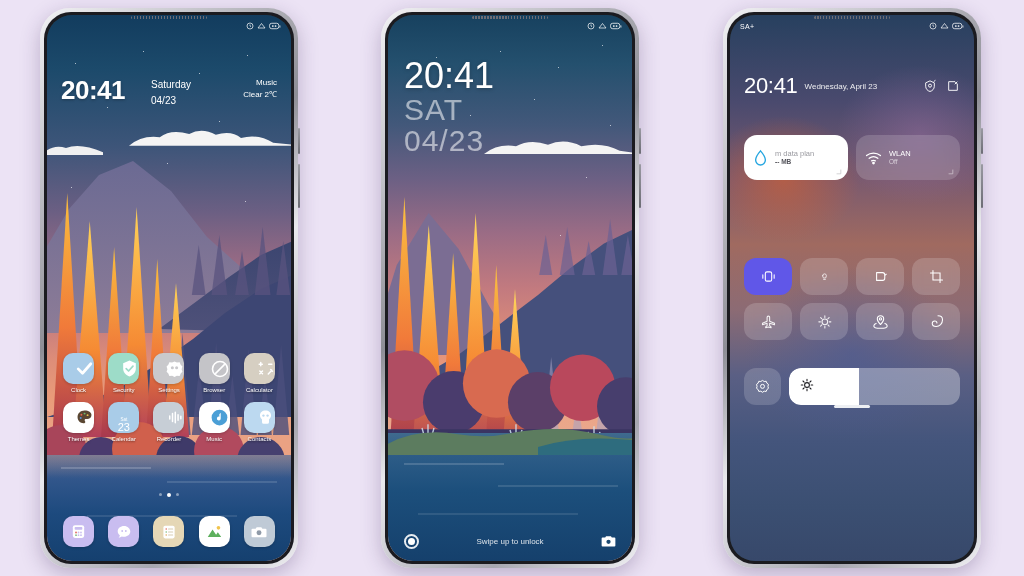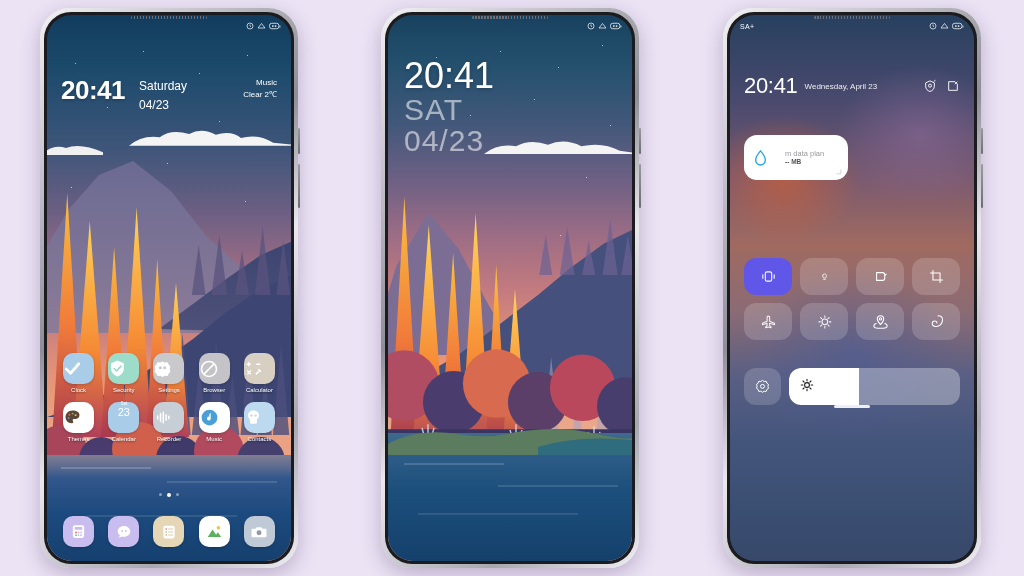--- a/index.html
+++ b/index.html
@@ -66,21 +66,21 @@
 
   
   .lock1 {
     position:absolute; top:62px; left:0; right:0; z-index:25;
     display:flex; align-items:flex-start; padding:0 14px; color:#fff;
   }
   .lock1 .big {
     font-size:26px; font-weight:700; line-height:1; letter-spacing:-.5px;
     text-shadow:0 1px 3px rgba(0,0,0,.28);
   }
-  .lock1 .mid { margin-left:14px; font-size:12px; line-height:1.55; }
+  .lock1 .mid { margin-left:26px; font-size:10px; line-height:1.55; }
   .lock1 .right { margin-left:auto; font-size:8px; line-height:1.55; text-align:right; }
 
   
   .lock2 { position:absolute; top:44px; left:16px; z-index:25; color:#fff; }
   .lock2 .t {
     font-size:36px; line-height:.96; font-weight:300; letter-spacing:0px;
     text-shadow:0 1px 4px rgba(0,0,0,.25);
   }
   .lock2 .d {
     font-size:30px; line-height:1.05; font-weight:300; letter-spacing:1px;
@@ -89,21 +89,21 @@
 
   
   .apps {
     position:absolute; left:0; right:0; top:338px; z-index:25;
     padding:0 9px;
     display:grid; grid-template-columns:repeat(5,1fr); row-gap:9px;
   }
   .app { display:flex; flex-direction:column; align-items:center; }
   .app .ico {
     width:31px; height:31px; border-radius:10px;
-    display:flex; align-items:center; justify-content:flex-start;
+    display:flex; align-items:center; justify-content:flex-end;
     box-shadow:0 1px 3px rgba(0,0,0,.2);
   }
   .app .lbl {
     margin-top:3px; font-size:6px; color:#fff; white-space:nowrap;
     text-shadow:0 1px 2px rgba(0,0,0,.5);
   }
 
   .dots {
     position:absolute; left:0; right:0; top:478px; z-index:25;
     display:flex; gap:5px; justify-content:center;
@@ -153,21 +153,21 @@
   .cc-head .d { font-size:8px; margin-left:7px; color:rgba(255,255,255,.9); }
   .cc-head .acts { margin-left:auto; display:flex; gap:9px; }
 
   .cc-grid {
     position:absolute; top:120px; left:0; right:0; z-index:20;
     padding:0 14px; display:grid; grid-template-columns:1fr 1fr;
     gap:8px;
   }
   .bigtile {
     position:relative; height:45px; border-radius:13px;
-    display:flex; align-items:center; padding:0 9px; gap:17px;
+    display:flex; align-items:center; padding:0 9px; gap:7px;
     background:rgba(255,255,255,.16);
     backdrop-filter:blur(6px);
   }
   .bigtile.active { background:#fff; }
   .bigtile .tl-txt { line-height:1.25; }
   .bigtile .tl-title { font-size:7.5px; color:#fff; }
   .bigtile .tl-sub { font-size:6.5px; color:rgba(255,255,255,.65); }
   .bigtile.active .tl-title { color:#9a9aa0; }
   .bigtile.active .tl-sub { color:#55555c; font-weight:700; }
   .bigtile .corner {
@@ -642,20 +642,30 @@
             </svg>
           </span>
         </div>
 
         <div class="lock2">
           <div class="t">20:41</div>
           <div class="d">SAT</div>
           <div class="d">04/23</div>
         </div>
 
+        <div class="lockbar">
+          <div class="lb-circle">
+              <i></i>
+            </div>
+          <div class="hint">Swipe up to unlock</div>
+          <svg width="15" height="13" viewBox="0 0 24 20" fill="#fff">
+            <path d="M2.5 3.5h4.2l1.4-2h7.8l1.4 2h4.2a1.6 1.6 0 0 1 1.5 1.6v11.3a1.6 1.6 0 0 1-1.5 1.6H2.5A1.6 1.6 0 0 1 1 16.4V5.1a1.6 1.6 0 0 1 1.5-1.6Z"></path>
+            <circle cx="12" cy="10.5" r="3.4" fill="#1d4a72"></circle>
+          </svg>
+        </div>
       </div>
     </div>
   </div>
 
   <div class="phone" style="left:723px; top:8px; width:258px; height:560px;">
     <div class="sidebtn" style="top:120px; height:26px;"></div>
     <div class="sidebtn" style="top:156px; height:44px;"></div>
     <div class="phone-inner">
       <div class="screen">
         <div class="grille"></div>
@@ -706,20 +716,35 @@
               <div class="tl-title">m data plan</div>
               <div class="tl-sub">-- MB</div>
             </div>
             <svg class="corner" viewBox="0 0 10 10" fill="none" stroke="#9a9aa0" stroke-width="1.2">
               <path d="M8 1 V8 H1"></path>
             </svg>
           </div>
 
 
 
+          <div class="bigtile">
+            <svg width="17" height="15" viewBox="0 0 22 18" fill="none" stroke="#fff" stroke-width="1.6" stroke-linecap="round">
+              <path d="M2 6.5 A14 14 0 0 1 20 6.5"></path>
+              <path d="M5.4 10 A9 9 0 0 1 16.6 10"></path>
+              <path d="M8.6 13.4 A4.6 4.6 0 0 1 13.4 13.4"></path>
+              <circle cx="11" cy="16.2" r="1" fill="#fff"></circle>
+            </svg>
+            <div class="tl-txt">
+              <div class="tl-title">WLAN</div>
+              <div class="tl-sub">Off</div>
+            </div>
+            <svg class="corner" viewBox="0 0 10 10" fill="none" stroke="#fff" stroke-width="1.2">
+              <path d="M8 1 V8 H1"></path>
+            </svg>
+          </div>
         </div>
 
         <div class="cc-small">
 
           <div class="stile on">
             <svg width="17" height="17" viewBox="0 0 24 24" fill="none" stroke="#fff" stroke-width="1.5" stroke-linecap="round">
               <rect x="7.5" y="5.5" width="9" height="13" rx="2.4"></rect>
               <path d="M4 9.5v5M20 9.5v5"></path>
             </svg>
           </div>

